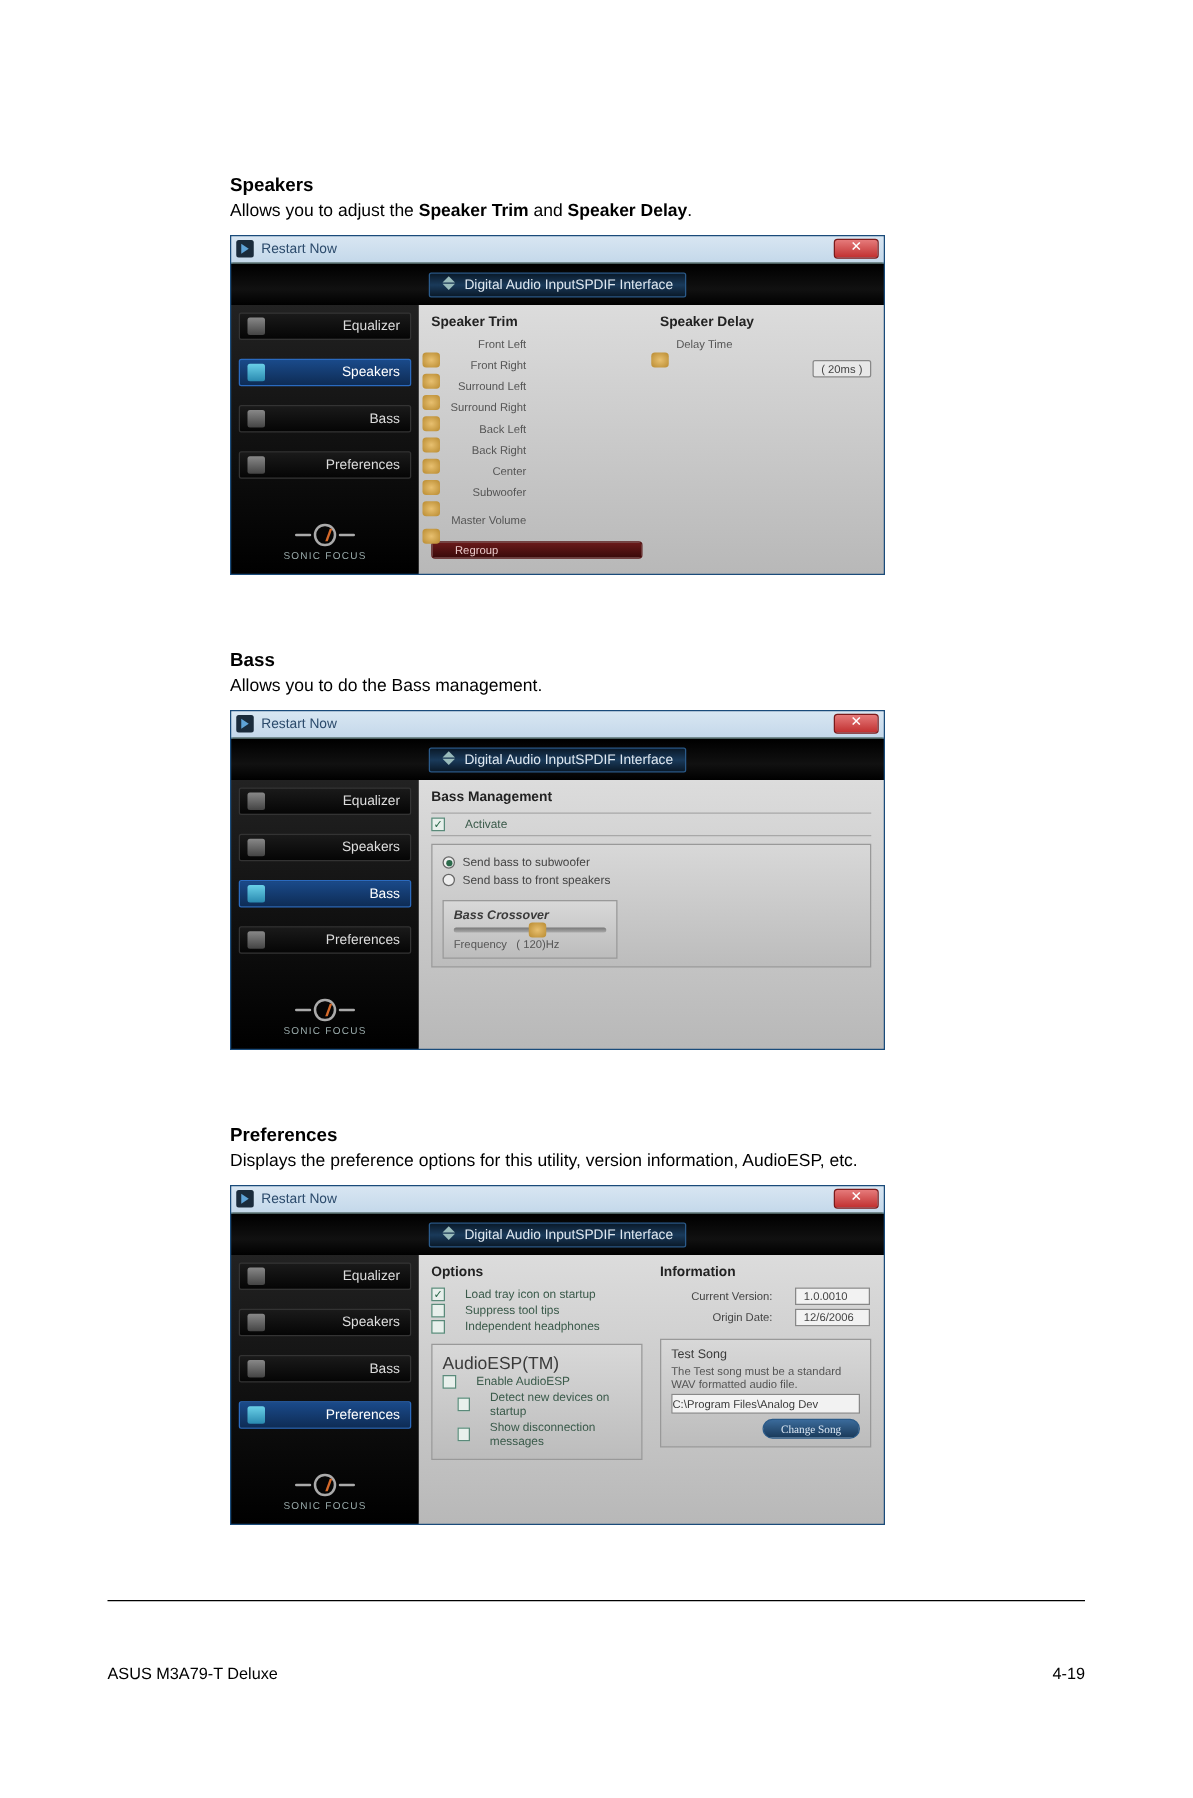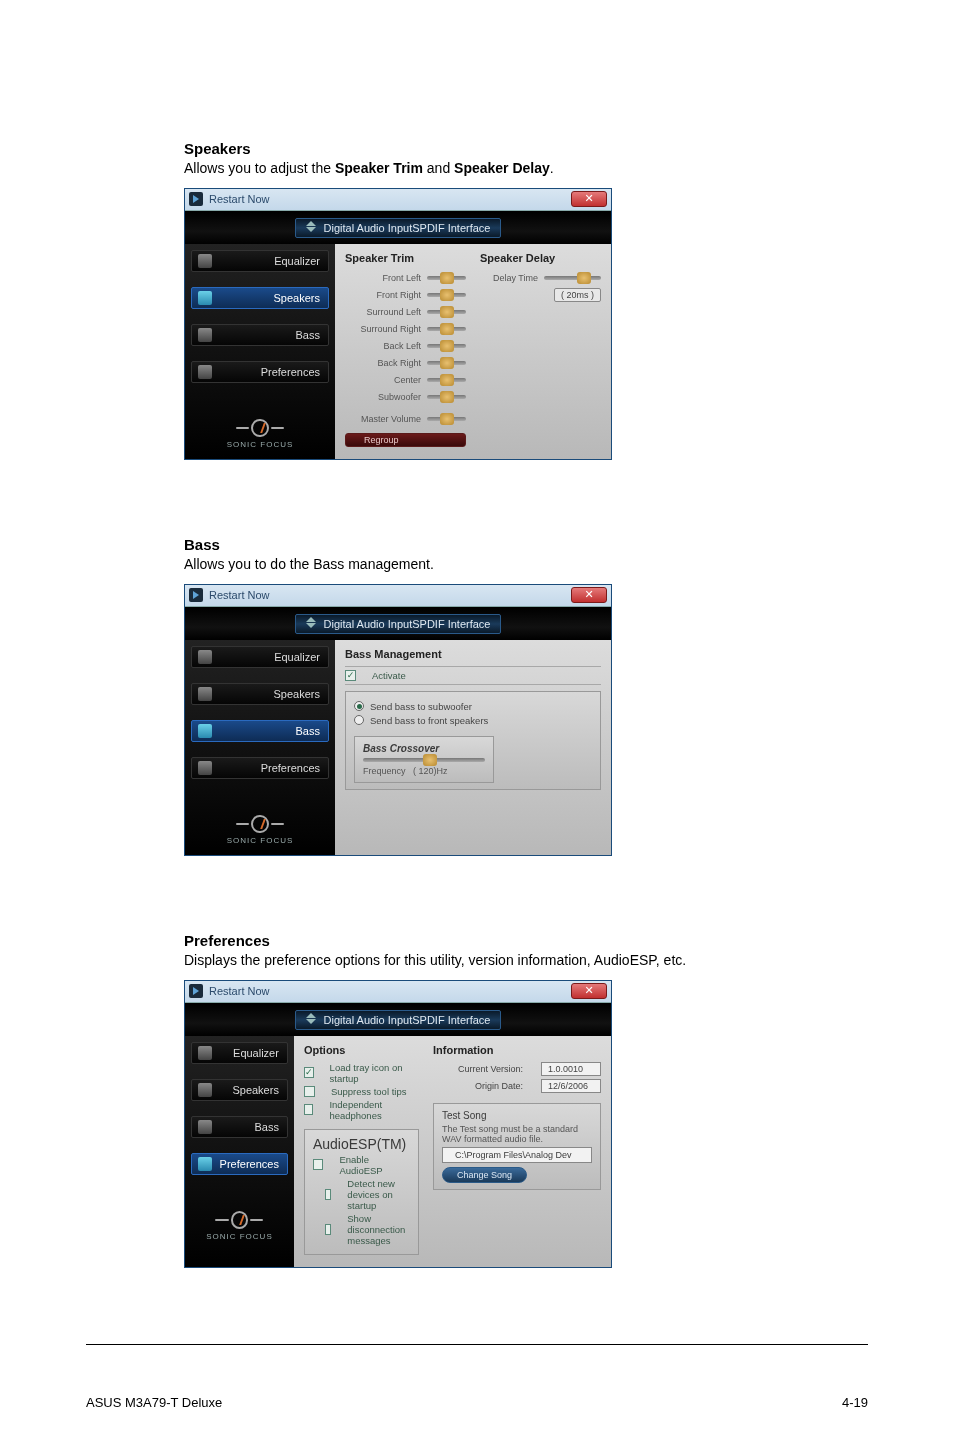--- a/index.html
+++ b/index.html
@@ -9,24 +9,24 @@
     width: 954px;
     margin: 0 auto;
     padding: 140px 0 40px 0;
     color: #000;
     font-size: 14px;
   }
   .content { padding: 0 110px 0 184px; }
   h3 { font-size: 15px; font-weight: bold; margin-bottom: 2px; }
   .desc { margin-bottom: 10px; line-height: 1.35; }
   .app-window {
-    width: 428px;
+    width: 524px;
     border: 1px solid #1a4b7a;
     background: #000;
-    margin-bottom: 76px;
+    margin-bottom: 60px;
     box-shadow: 0 0 0 1px #2a6aa8 inset;
   }
   .titlebar {
     height: 22px;
     background: linear-gradient(#d8e6f2,#c4d8ea);
     display: flex;
     align-items: center;
     padding: 0 4px;
     border-bottom: 1px solid #8aa;
   }
@@ -130,21 +130,21 @@
     padding: 8px 10px 12px 10px;
     font-size:10px; color:#3a3a3a;
   }
   .panel h4 { font-size:11px; font-weight:bold; color:#222; margin-bottom:6px; }
   .sub-group {
     background: linear-gradient(#d8d8d8,#bcbcbc);
     border:1px solid #999;
     padding:6px 8px;
     margin-top:6px;
   }
-  .slider-row { display:flex; align-items:center; gap:6px; height:16px; margin:1px 0;}
+  .slider-row { display:flex; align-items:flex-start; gap:6px; height:16px; margin:1px 0;flex-direction:column;}
   .slider-row .slabel { width:76px; text-align:right; font-size:9px; color:#555;}
   .slider-track {
     flex:1; height:4px; background:linear-gradient(#777,#aaa);
     border-radius:2px; position:relative;
   }
   .slider-thumb {
     position:absolute; top:-4px; width:14px; height:12px;
     background: radial-gradient(#e8c070,#b88a30);
     border-radius:3px;
     left: 52%; transform:translateX(-50%);
@@ -477,22 +477,22 @@
                 <span class="val">1.0.0010</span>
               </div>
             <div class="info-field">
                 <span class="key">Origin Date:</span>
                 <span class="val">12/6/2006</span>
               </div>
 
             <div class="sub-group" style="margin-top:10px;">
               <div style="font-weight:normal;font-size:10px;">Test Song</div>
               <div style="font-size:9px;color:#555;margin:3px 0;">The Test song must be a standard WAV formatted audio file.</div>
-              <div class="val" style="display:block;font-size:9px;background:#f2f2f2;border:1px solid #888;padding:2px 12px;overflow:hidden;white-space:nowrap;">C:\Program Files\Analog Dev</div>
-              <div style="text-align:left;"><span class="btn-change">Change Song</span></div>
+              <div class="val" style="display:block;font-size:9px;background:#f2f2f2;border:1px solid #888;padding:2px 0;overflow:hidden;white-space:nowrap;">C:\Program Files\Analog Dev</div>
+              <div style="text-align:right;font-family:Liberation Serif, serif;"><span class="btn-change">Change Song</span></div>
             </div>
           </div>
         </div>
       </div>
     </div>
   </div>
 
 </div>
 
 <div class="hr"></div>

